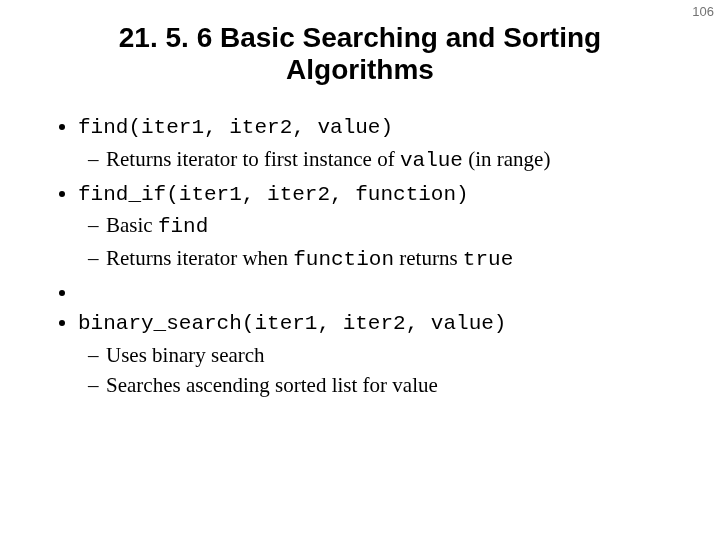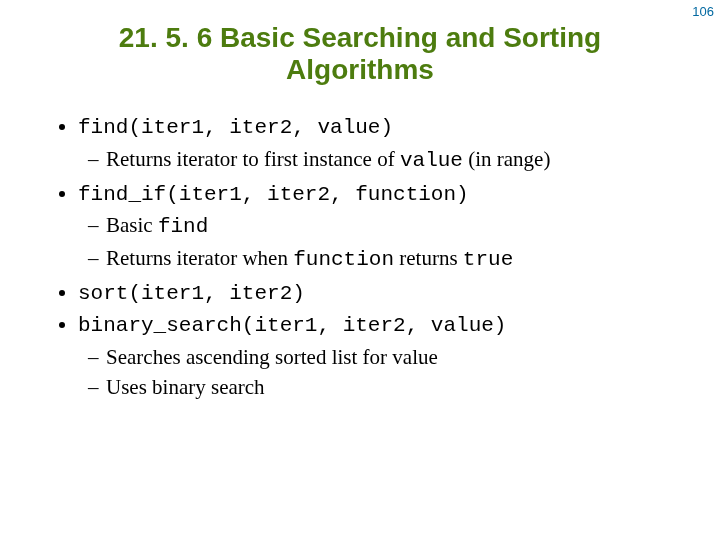--- a/index.html
+++ b/index.html
@@ -12,30 +12,30 @@
     color: #000;
     position: relative;
     overflow: hidden;
   }
   .page-number {
     position: absolute;
     top: 4px;
     right: 6px;
     font-family: Arial, Helvetica, sans-serif;
     font-size: 13px;
-    color: #0369a1;
+    color: #737373;
   }
   .title {
     font-family: Arial, Helvetica, sans-serif;
     font-weight: bold;
     font-size: 28px;
     text-align: center;
     margin: 22px 90px 26px 90px;
     line-height: 1.15;
-    color: #4d7c0f;
+    color: #000000;
   }
   .content {
     margin: 0 36px 0 36px;
     font-size: 21px;
     line-height: 1.35;
   }
   ul.level1 {
     list-style: disc;
     margin: 14px;
     padding-left: 28px;
@@ -70,19 +70,19 @@
 
 <div class="content">
   <ul class="level1" id="main-list">
       <li><span class="mono">find(iter1, iter2, value)</span><ul class="level2">
           <li><span>Returns iterator to first instance of </span><span class="mono">value</span><span> (in range)</span></li>
         </ul></li>
       <li><span class="mono">find_if(iter1, iter2, function)</span><ul class="level2">
           <li><span>Basic </span><span class="mono">find</span></li>
           <li><span>Returns iterator when </span><span class="mono">function</span><span> returns </span><span class="mono">true</span></li>
         </ul></li>
-      <li><span class="mono">sort(iter1, iter2)</span></li>
+      <li></li>
       <li><span class="mono">binary_search(iter1, iter2, value)</span><ul class="level2">
+          <li><span>Uses binary search</span></li>
           <li><span>Searches ascending sorted list for value</span></li>
-          <li><span>Uses binary search</span></li>
         </ul></li>
     </ul>
 </div>
 
 </body></html>

